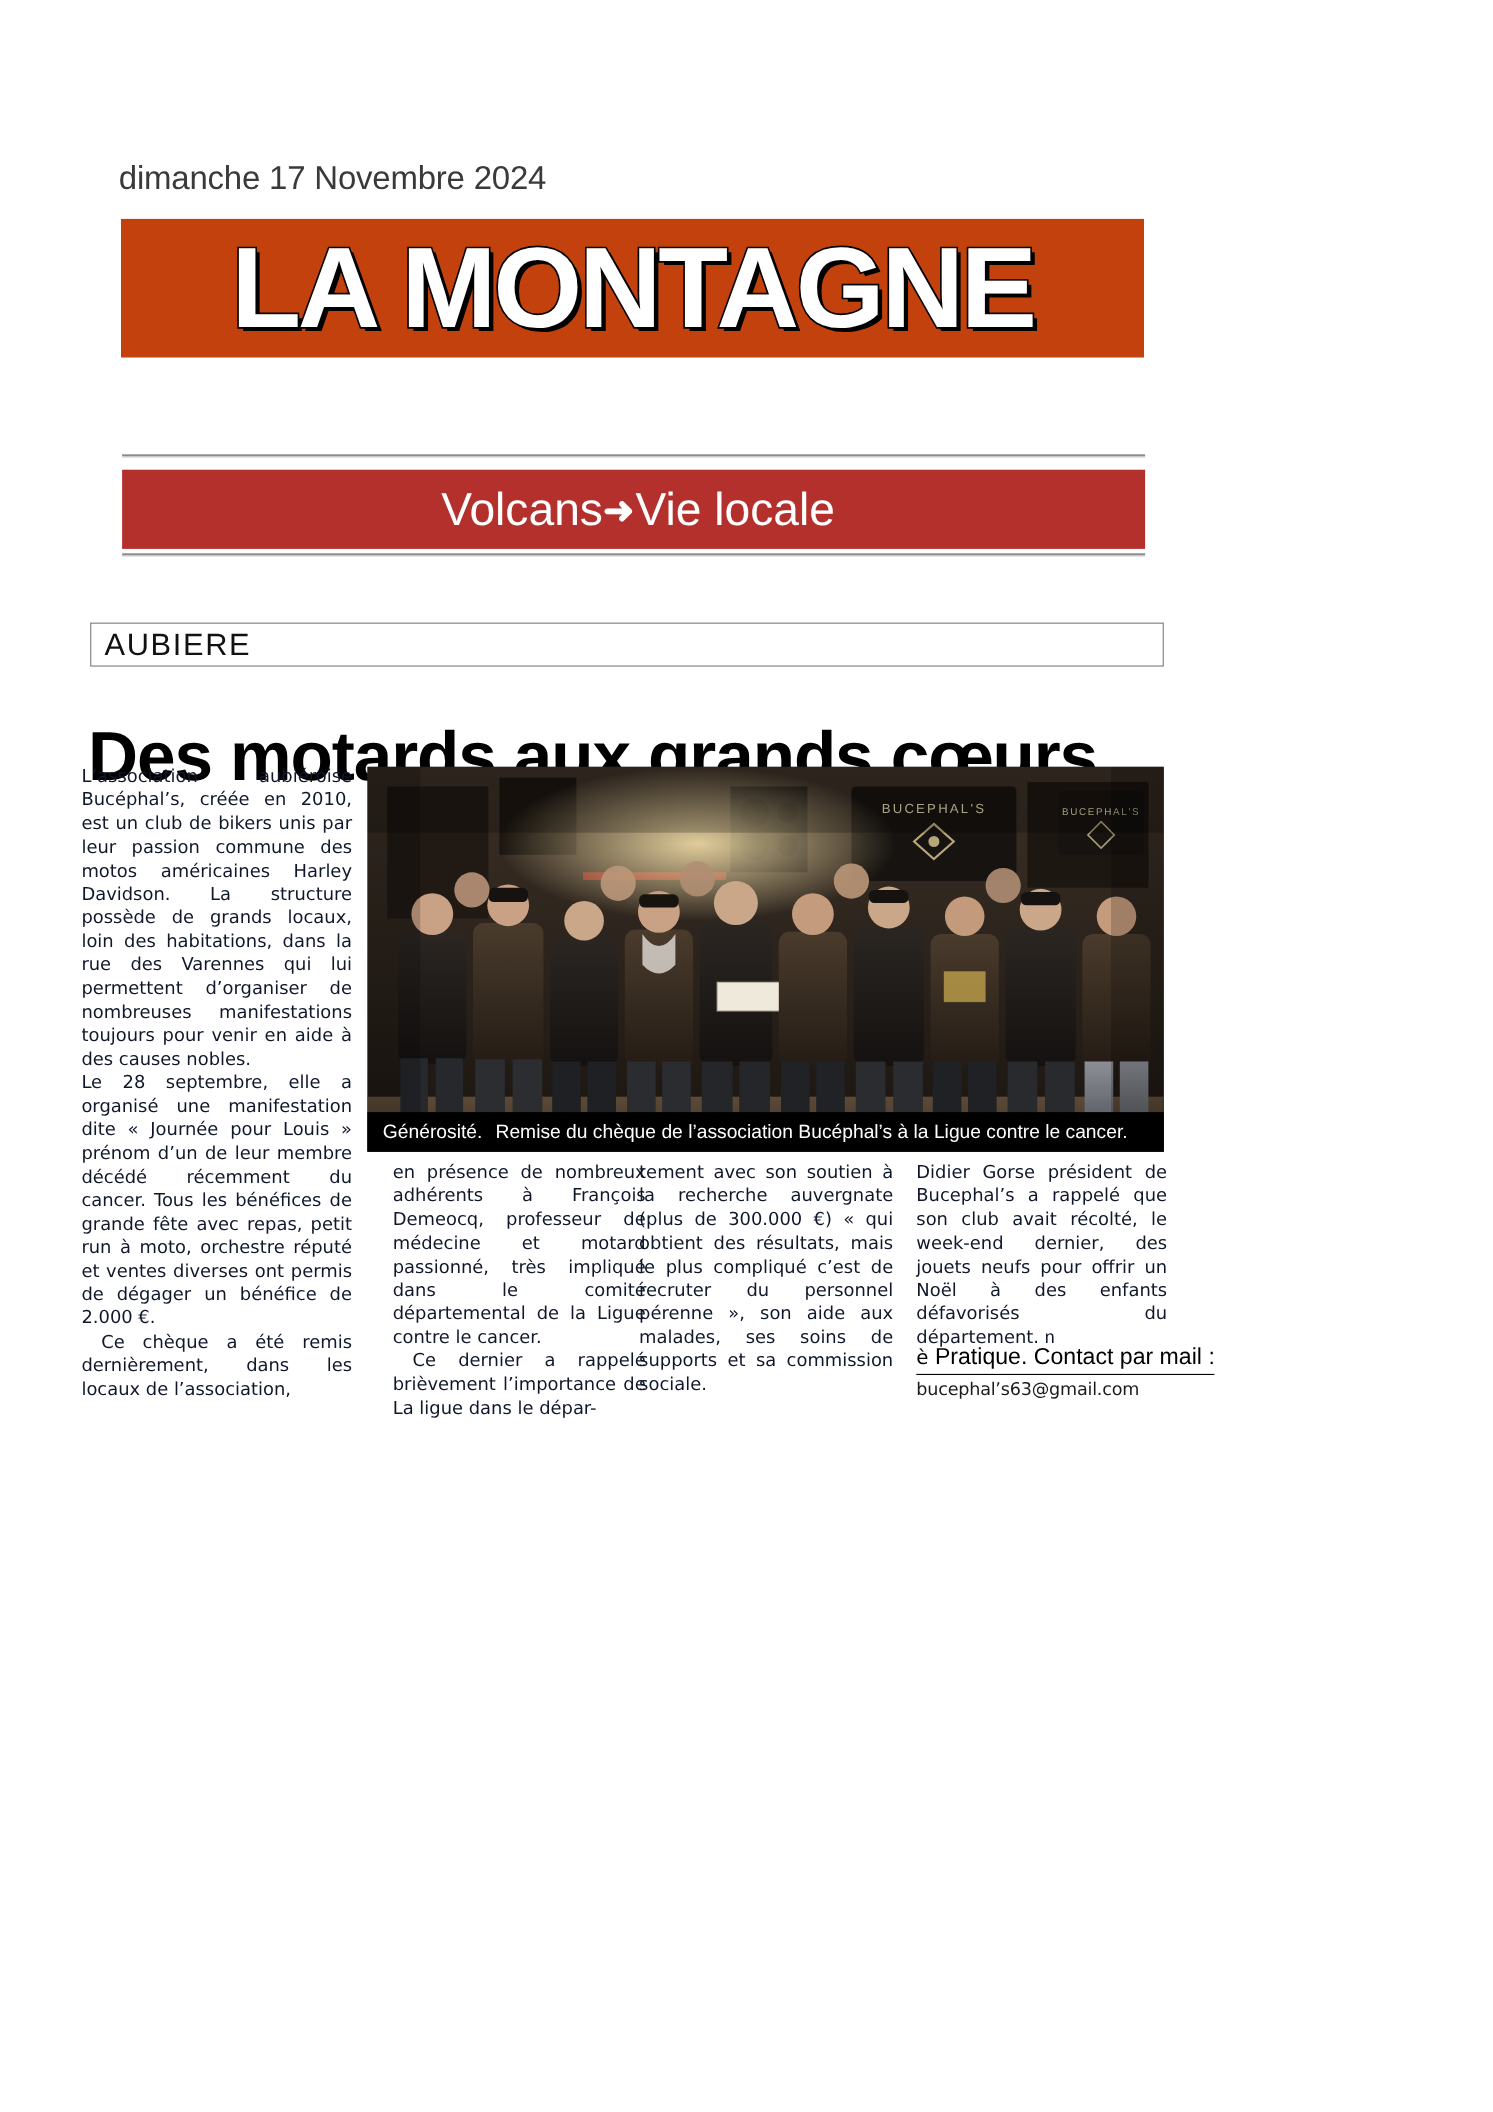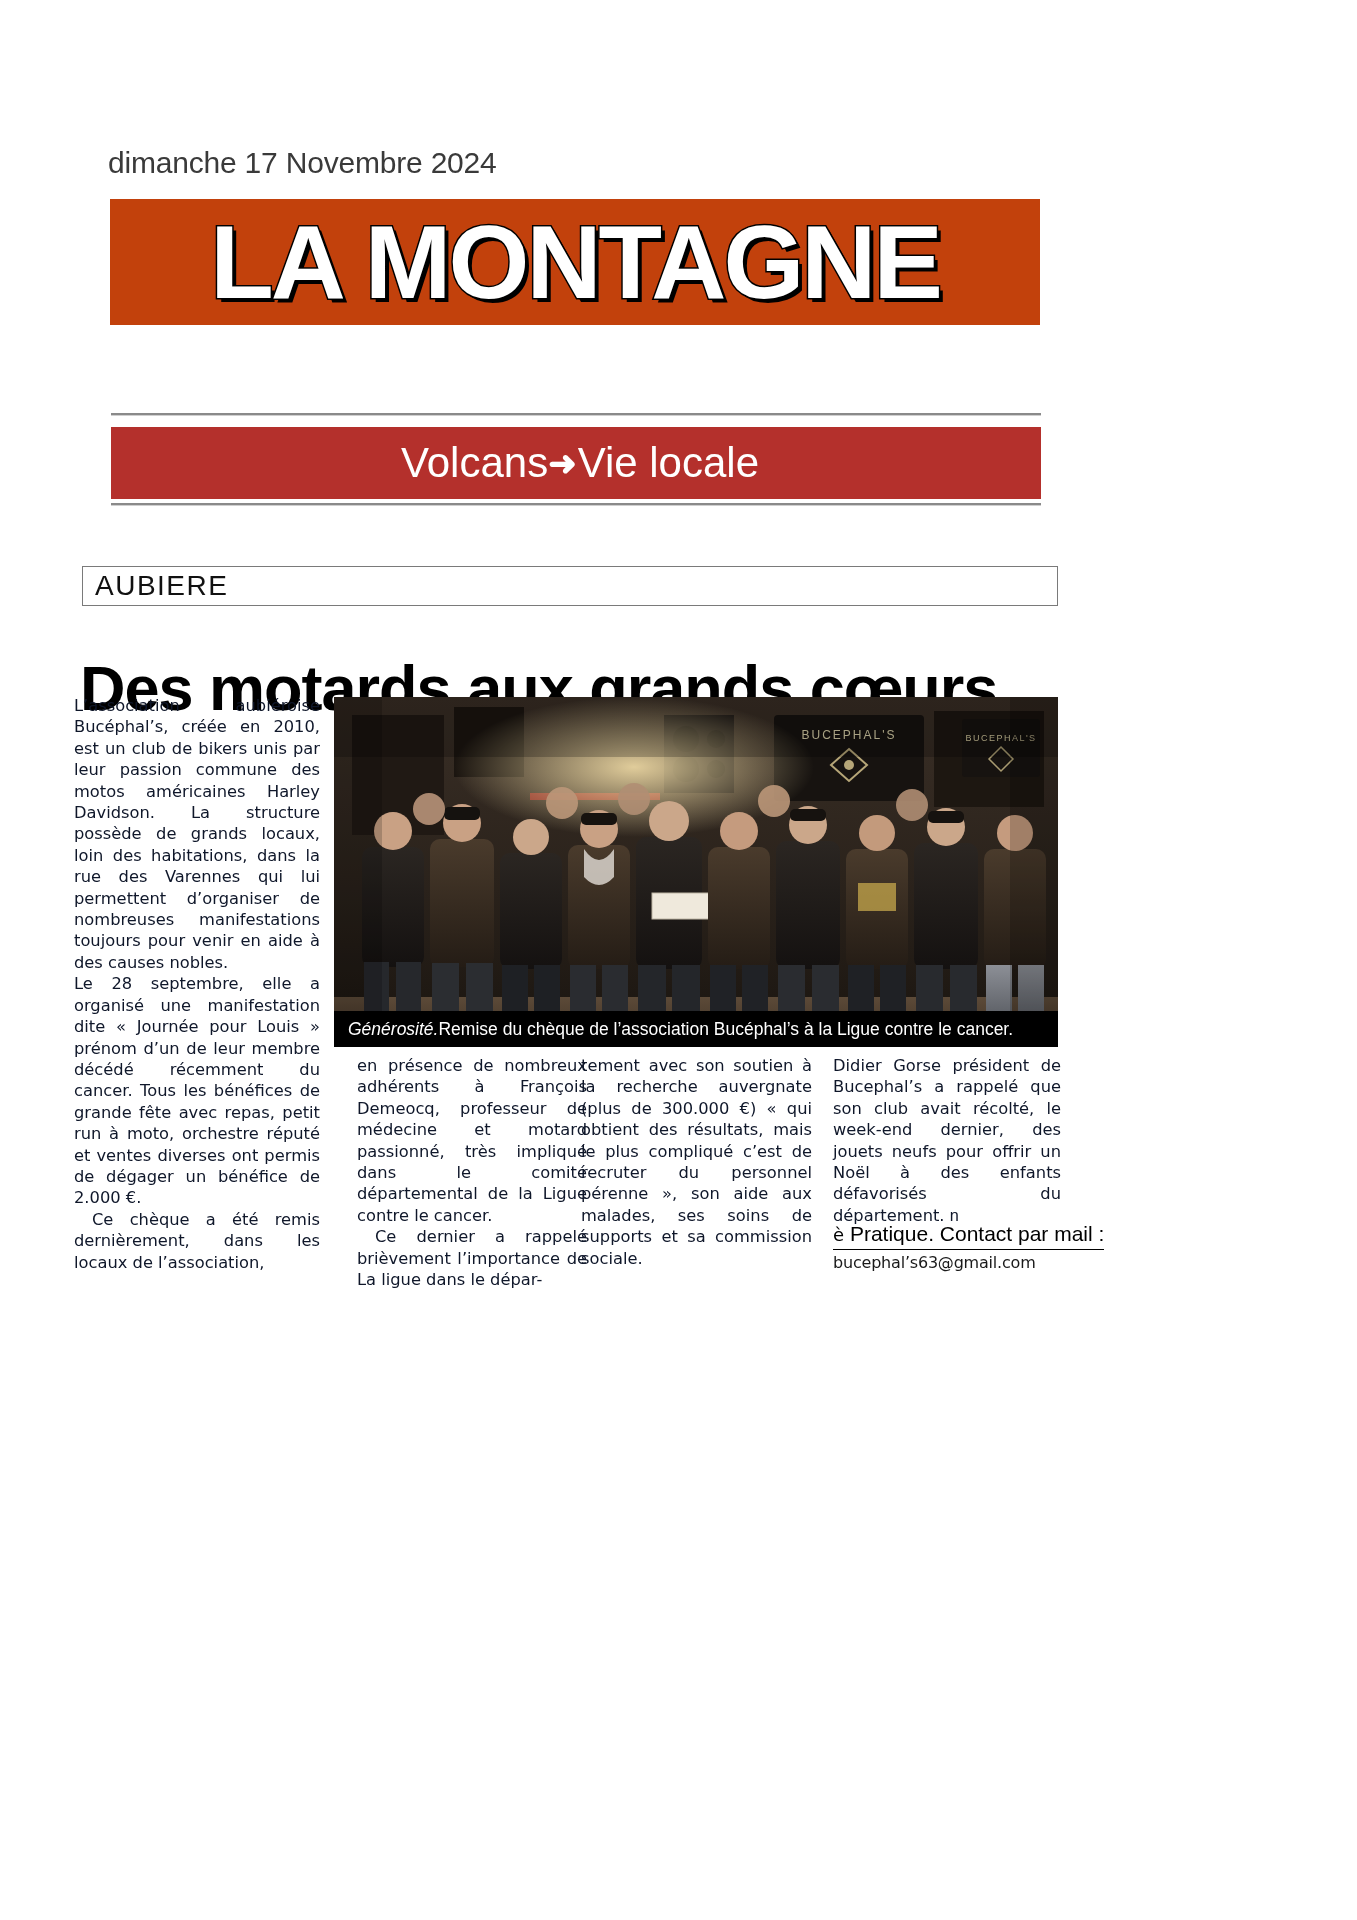--- a/index.html
+++ b/index.html
@@ -177,21 +177,21 @@
     left: 14px;
     top: 50%;
     transform: translateY(-50%);
     font-family: "Liberation Sans Narrow", "Liberation Sans", sans-serif;
     font-size: 17.5px;
     color: #ffffff;
     white-space: nowrap;
   }
   .caption-text .lead {
     font-weight: 400;
-    font-style: italic;
+    margin-right: 12px;
   }
 
   
   .col {
     position: absolute;
     font-family: "DejaVu Sans", sans-serif;
     font-size: 16.3px;
     line-height: 21.4px;
     color: #0f172a;
     text-align: justify;

